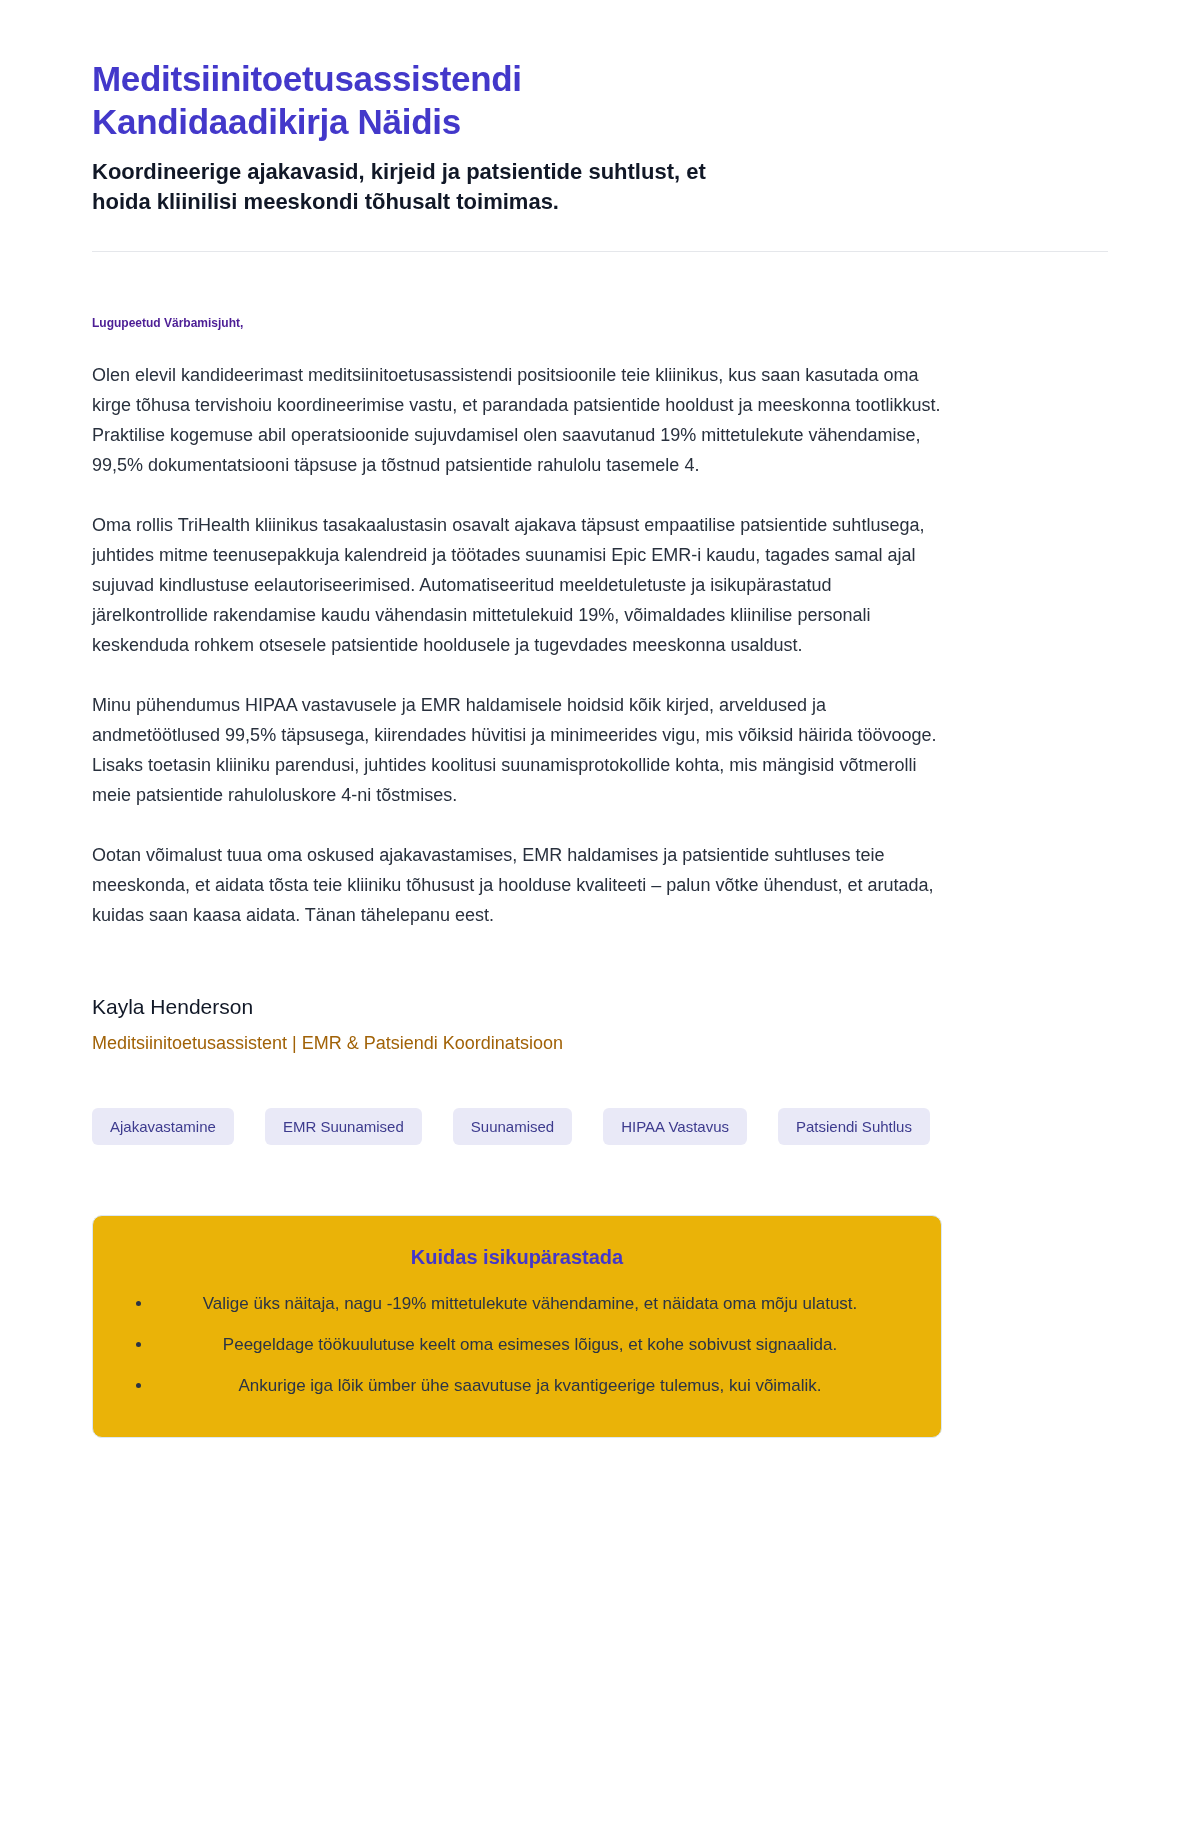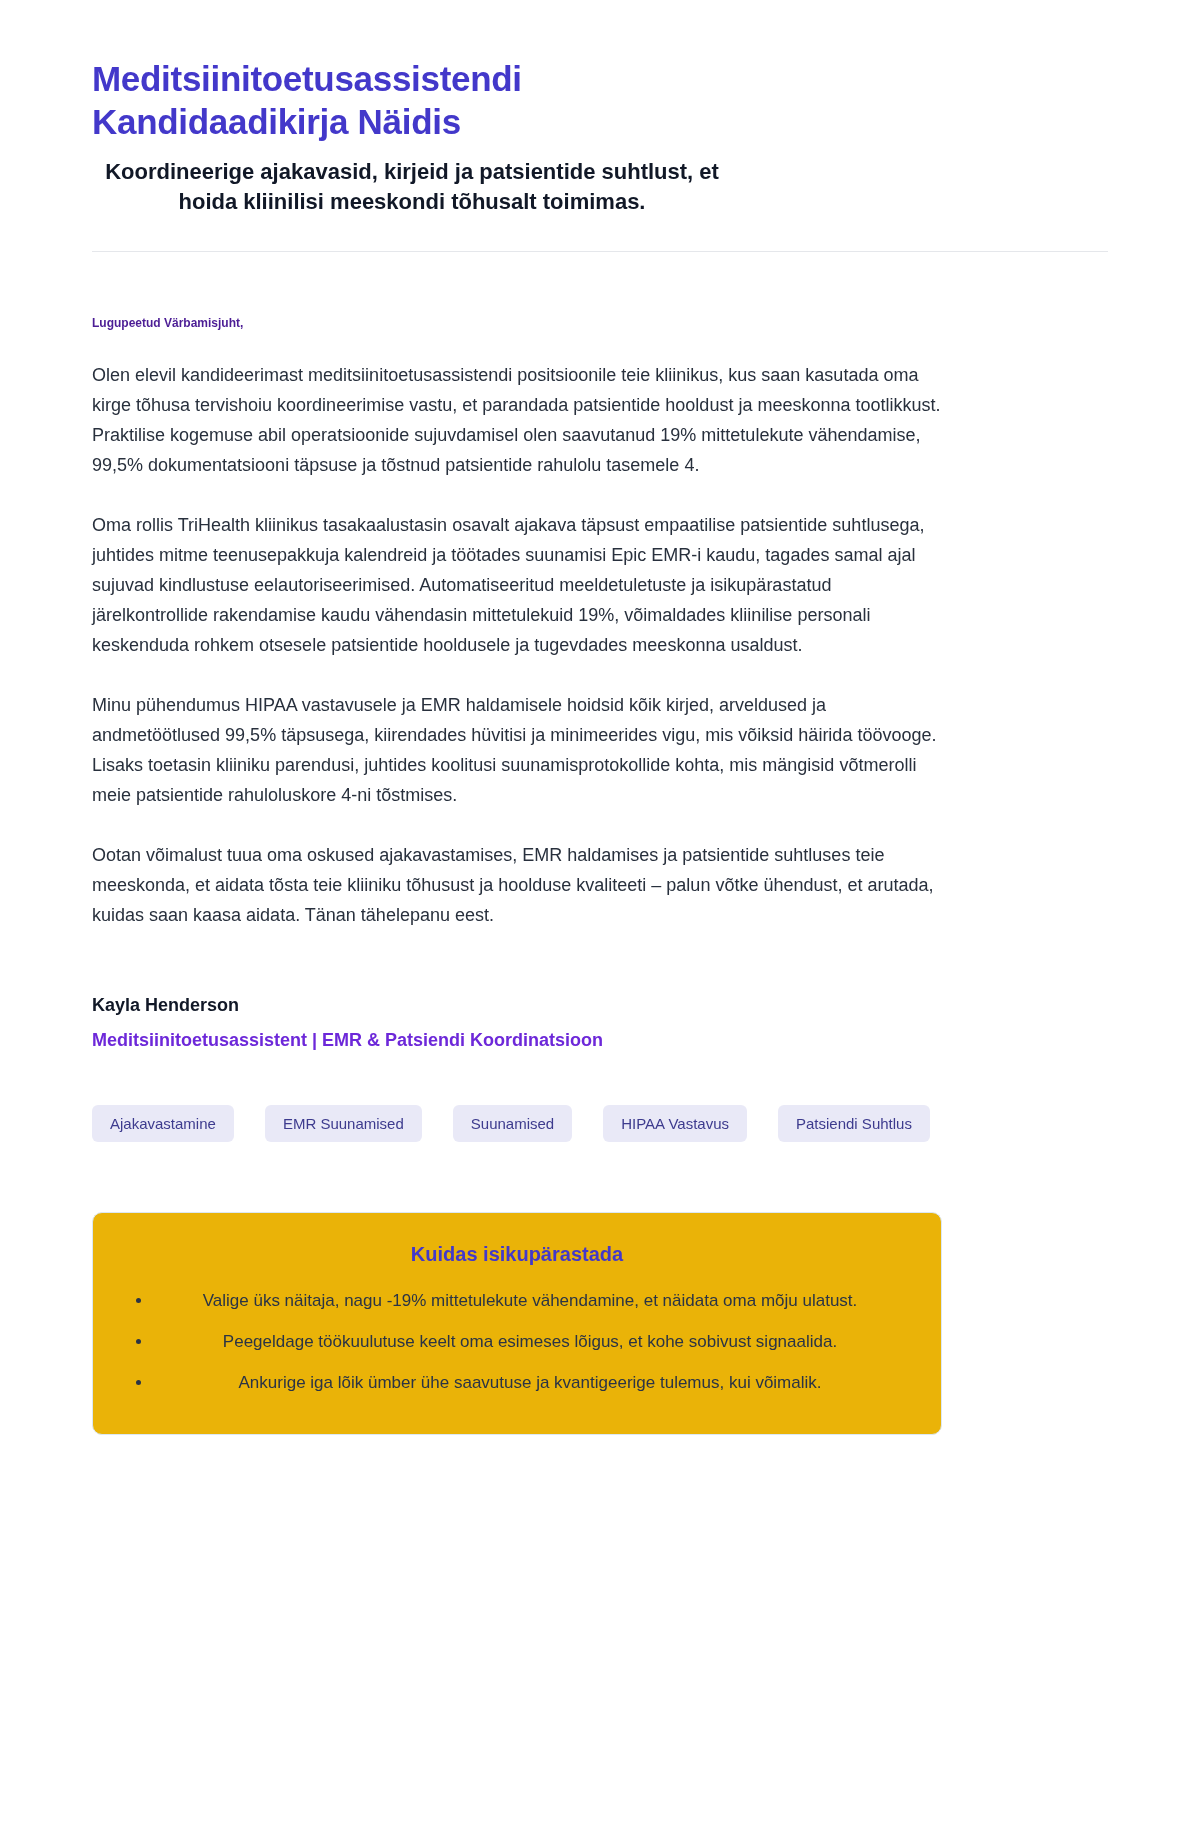--- a/index.html
+++ b/index.html
@@ -21,21 +21,20 @@
     line-height: 1.22;
     font-weight: 800;
     letter-spacing: -0.3px;
   }
   .page-subtitle {
     margin-top: 14px;
     font-size: 22px;
     font-weight: 700;
     color: #111827;
     line-height: 1.35;
-    text-align: center;
   }
   .meta {
     width: 240px;
     flex-shrink: 0;
     text-align: right;
     font-size: 15px;
     line-height: 1.45;
     color: #111827;
     padding-top: 4px;
   }
@@ -50,22 +49,22 @@
   
   .content { max-width: 850px; padding-top: 52px; }
   .salutation { color: #4c1d95; font-weight: 700; font-size: 12px; margin-top: 12px; }
   .para {
     margin-top: 30px;
     font-size: 18px;
     line-height: 1.67;
     color: #28303d;
   }
   .signature { margin-top: 64px; }
-  .signature-name { font-weight: 700; font-size: 18px; color: #111827; }
-  .signature-title { margin-top: 14px; font-size: 18px; color: #6d28d9; font-weight: bold; }
+  .signature-name { font-weight: 400; font-size: 21px; color: #111827; }
+  .signature-title { margin-top: 14px; font-size: 18px; color: #a16207; }
 
   
   .tags { margin-top: 54px; display: flex; flex-wrap: wrap; gap: 31px; }
   .tag {
     background: #e9e9f7;
     color: #3d3b8e;
     font-size: 15px;
     padding: 10px 18px;
     border-radius: 6px;
     white-space: nowrap;

